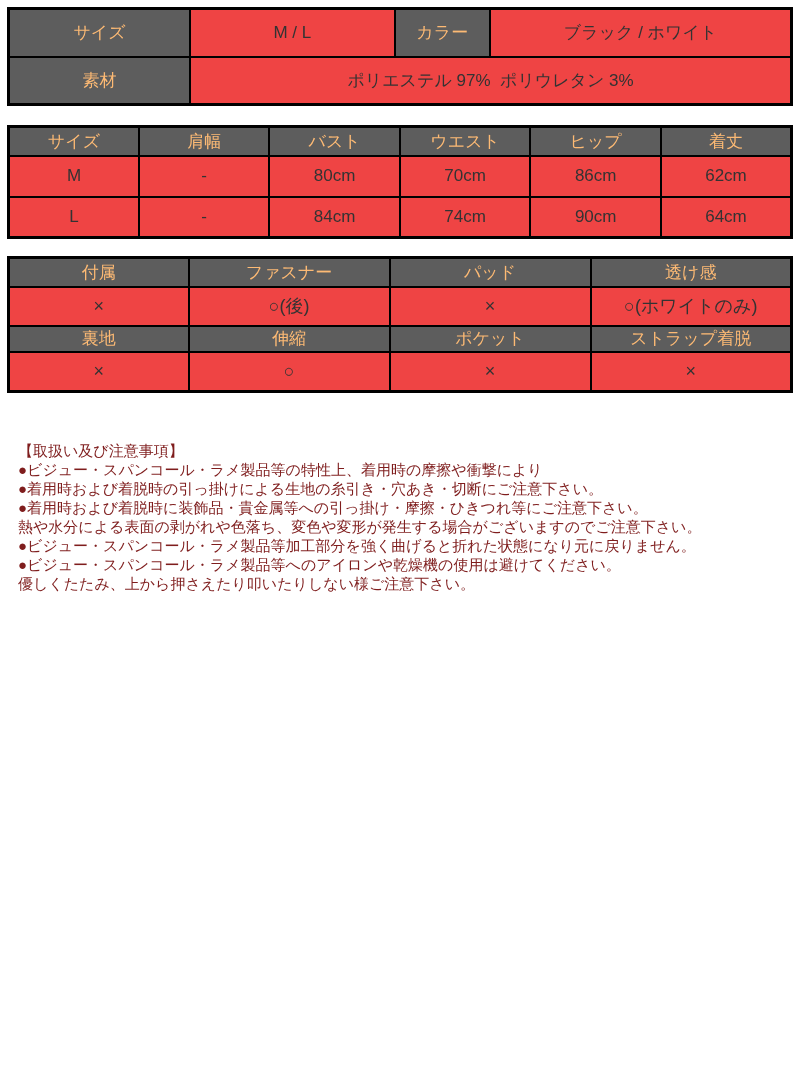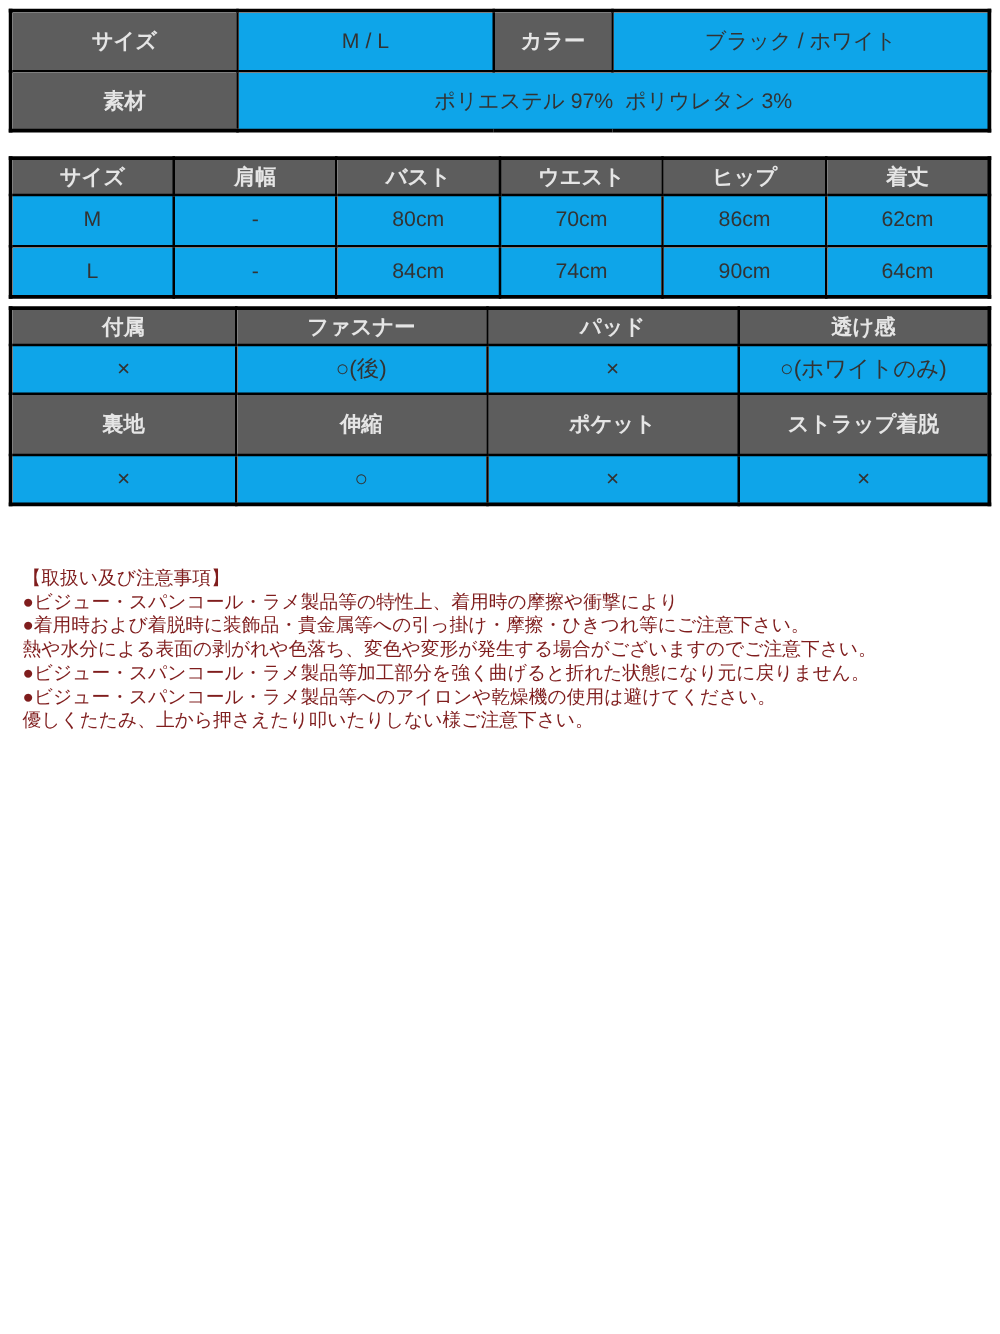--- a/index.html
+++ b/index.html
@@ -28,40 +28,40 @@
   th, td {
     border: 2px solid #000;
     text-align: center;
     vertical-align: middle;
     padding: 0;
     white-space: pre-wrap;
     overflow: hidden;
   }
   th.hdr {
     background: #5d5d5d;
-    color: #e5e5e5;
-    font-weight: bold;
+    color: #fdba74;
+    font-weight: normal;
     font-size: 17px;
   }
   td.val {
-    background: #0ea5e9;
+    background: #ef4444;
     color: #333333;
     font-size: 17px;
   }
   
   .spec tr { height: 48px; }
   
   .size { margin-top: 19px; }
   .size tr.head { height: 29px; }
   .size tr.data { height: 41px; }
   
-  .feat { margin-top: 6px; }
+  .feat { margin-top: 17px; }
   .feat tr.head1 { height: 29px; }
   .feat tr.data1 { height: 39px; }
-  .feat tr.head2 { height: 49px; }
+  .feat tr.head2 { height: 26px; }
   .feat tr.data2 { height: 40px; }
   .feat td.val { font-size: 18px; }
   
   .notes {
     margin: 48px 10px 0 11px;
     color: #7f1d1d;
     font-size: 15px;
     line-height: 19px;
   }
   .notes div { white-space: pre-wrap; }
@@ -160,20 +160,21 @@
       <td class="val">○</td>
       <td class="val">×</td>
       <td class="val">×</td>
     </tr>
   </tbody>
     </table>
 
   <div class="notes">
     <div>【取扱い及び注意事項】</div>
     <div>●ビジュー・スパンコール・ラメ製品等の特性上、着用時の摩擦や衝撃により</div>
+    <div>●着用時および着脱時の引っ掛けによる生地の糸引き・穴あき・切断にご注意下さい。</div>
     <div>●着用時および着脱時に装飾品・貴金属等への引っ掛け・摩擦・ひきつれ等にご注意下さい。</div>
     <div>熱や水分による表面の剥がれや色落ち、変色や変形が発生する場合がございますのでご注意下さい。</div>
     <div>●ビジュー・スパンコール・ラメ製品等加工部分を強く曲げると折れた状態になり元に戻りません。</div>
     <div>●ビジュー・スパンコール・ラメ製品等へのアイロンや乾燥機の使用は避けてください。</div>
     <div>優しくたたみ、上から押さえたり叩いたりしない様ご注意下さい。</div>
   </div>
 
 </div>
 
 </body></html>

